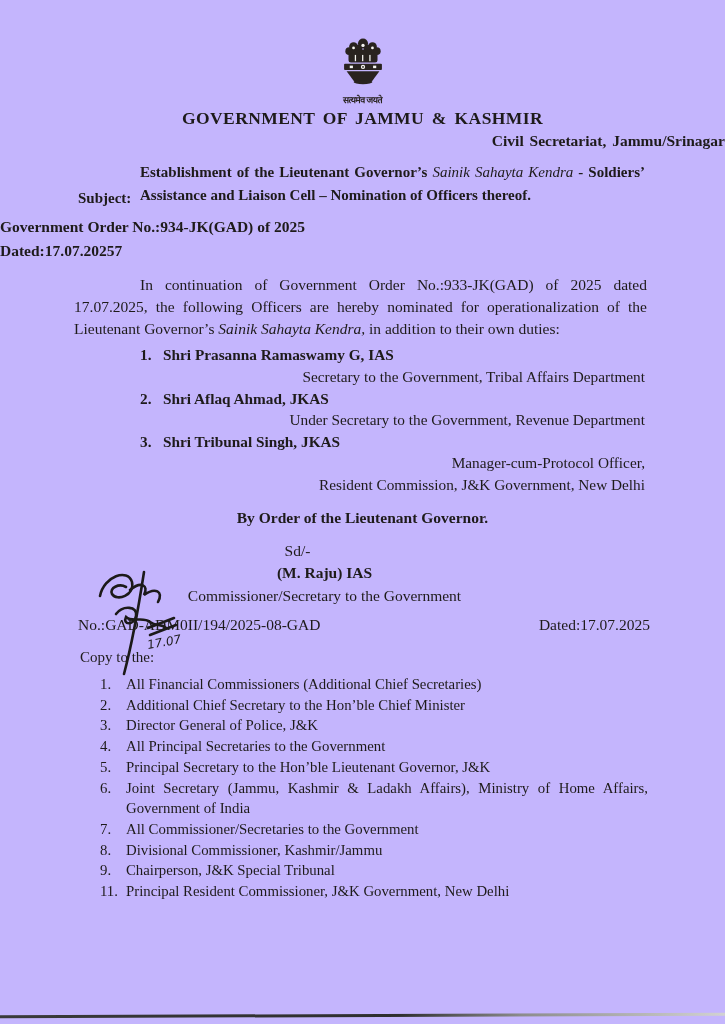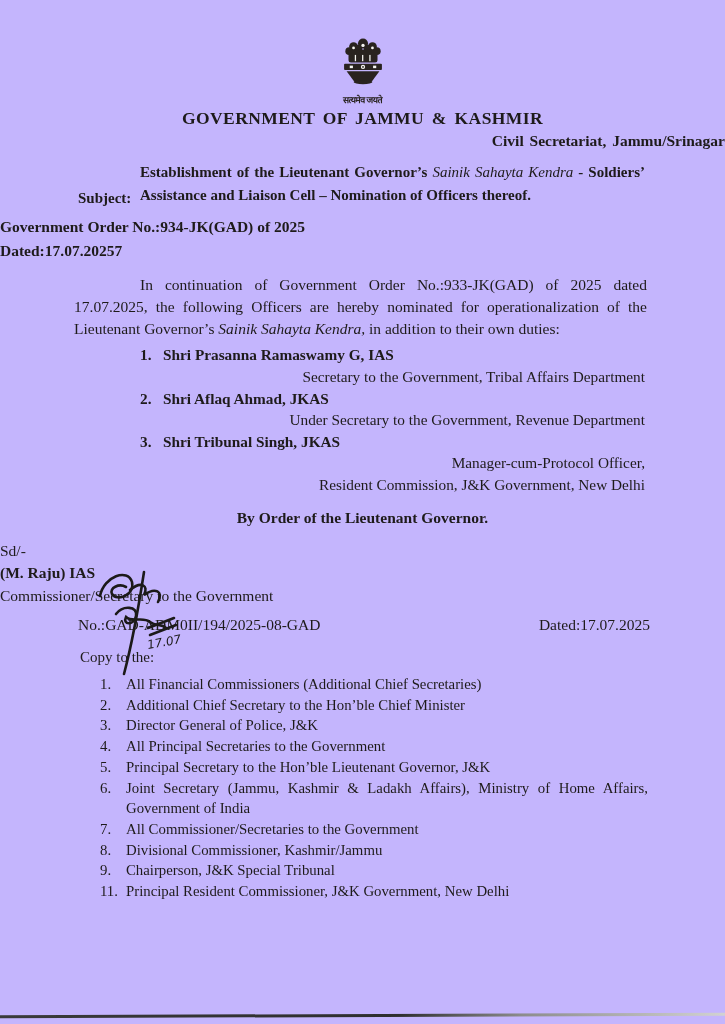--- a/index.html
+++ b/index.html
@@ -58,21 +58,21 @@
   }
 
   
   .officers{margin:5px 80px 0 140px;font-size:15.3px;line-height:21.6px;}
   .officer-num{display:inline-block;width:23px;font-weight:bold;}
   .officer-name{font-weight:bold;}
   .officer-detail{padding-left:23px;text-align:right;}
 
   
   .by-order{margin-top:13px;text-align:center;font-weight:bold;font-size:15.5px;}
-  .sig-block{margin:13px 92px 0 0;text-align:left;font-size:15.5px;line-height:22.5px;}
+  .sig-block{margin:13px 92px 0 16px;text-align:center;font-size:15.5px;line-height:22.5px;}
   .sd{margin-right:54px;}
   .sig-name{font-weight:bold;}
 
   .signature{position:absolute;left:86px;top:564px;width:120px;height:118px;}
   .signature path{fill:none;stroke:#1c1a19;stroke-width:2.6;stroke-linecap:round;}
   .signature text{
     font-family:"DejaVu Sans",sans-serif;font-style:italic;
     font-size:12px;fill:#1c1a19;
   }
 

